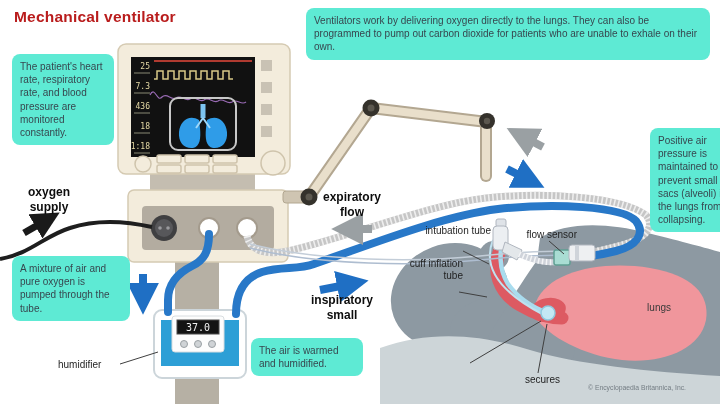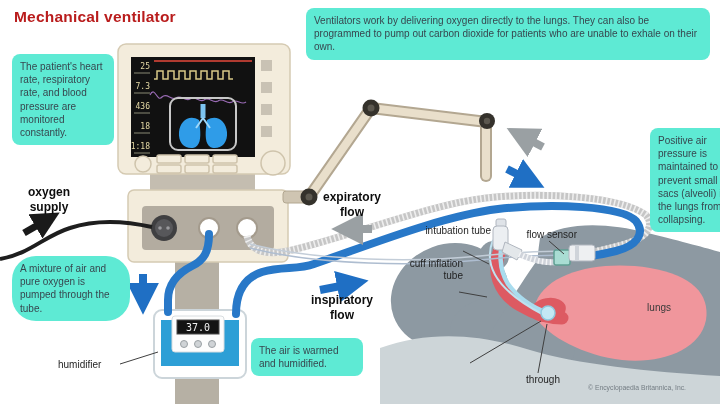--- a/index.html
+++ b/index.html
@@ -6,21 +6,21 @@
   #stage{position:relative;width:720px;height:404px;background:#ffffff;overflow:hidden;
          font-family:"Liberation Sans","DejaVu Sans",sans-serif;}
   #diagram-svg{position:absolute;left:0;top:0;}
   .abs{position:absolute;box-sizing:border-box;}
   #title{left:14px;top:8px;font-size:15.5px;font-weight:700;color:#b91c1c;letter-spacing:.2px;}
   .box{background:#5eead4;border-radius:8px;padding:6px 8px;font-size:10px;line-height:1.32;color:#37474f;}
   #box-monitoring{left:12px;top:54px;width:102px;}
   #box-how{left:306px;top:8px;width:404px;}
   #box-rate{left:478px;top:76px;width:236px;}
   #box-pressure{left:627px;top:128px;width:98px;margin-left:23px;}
-  #box-mixture{left:12px;top:256px;width:118px;border-radius:24px;}
+  #box-mixture{left:12px;top:256px;width:118px;}
   #box-warmed{left:251px;top:338px;width:112px;}
   .flowlabel{font-weight:700;font-size:12px;color:#0d0d0d;text-align:center;line-height:1.22;}
   #lbl-oxygen{left:18px;top:185px;width:62px;}
   #lbl-expiratory{left:312px;top:190px;width:80px;}
   #lbl-inspiratory{left:298px;top:293px;width:88px;}
   .partlabel{font-size:10px;color:#1f1f1f;text-align:right;line-height:1.22;}
   #lbl-intubation{left:423px;top:225px;width:68px;}
   #lbl-flowsensor{left:513px;top:229px;width:64px;}
   #lbl-cuffinflation{left:405px;top:258px;width:58px;}
   #lbl-inflatablecuff{left:396px;top:364px;width:92px;}
@@ -200,24 +200,24 @@
 <div id="title" class="abs">Mechanical ventilator</div>
 
 <div id="box-monitoring" class="abs box">The patient's heart rate, respiratory rate, and blood pressure are monitored constantly.</div>
 <div id="box-how" class="abs box">Ventilators work by delivering oxygen directly to the lungs. They can also be programmed to pump out carbon dioxide for patients who are unable to exhale on their own.</div>
 <div id="box-pressure" class="abs box">Positive air pressure is maintained to help prevent small air sacs (alveoli) in the lungs from collapsing.</div>
 <div id="box-mixture" class="abs box">A mixture of air and pure oxygen is pumped through the tube.</div>
 <div id="box-warmed" class="abs box">The air is warmed and humidified.</div>
 
 <div id="lbl-oxygen" class="abs flowlabel">oxygen supply</div>
 <div id="lbl-expiratory" class="abs flowlabel">expiratory flow</div>
-<div id="lbl-inspiratory" class="abs flowlabel">inspiratory flow</div>
+<div id="lbl-inspiratory" class="abs flowlabel">inspiratory small</div>
 
 <div id="lbl-intubation" class="abs partlabel">intubation tube</div>
 <div id="lbl-flowsensor" class="abs partlabel">flow sensor</div>
 <div id="lbl-cuffinflation" class="abs partlabel">cuff inflation tube</div>
-<div id="lbl-trachea" class="abs partlabel">through</div>
+<div id="lbl-trachea" class="abs partlabel">secures</div>
 <div id="lbl-lungs" class="abs partlabel">lungs</div>
 <div id="lbl-humidifier" class="abs partlabel">humidifier</div>
 
 <div id="credit" class="abs">© Encyclopaedia Britannica, Inc.</div>
 
 </div>
 
 </body></html>

